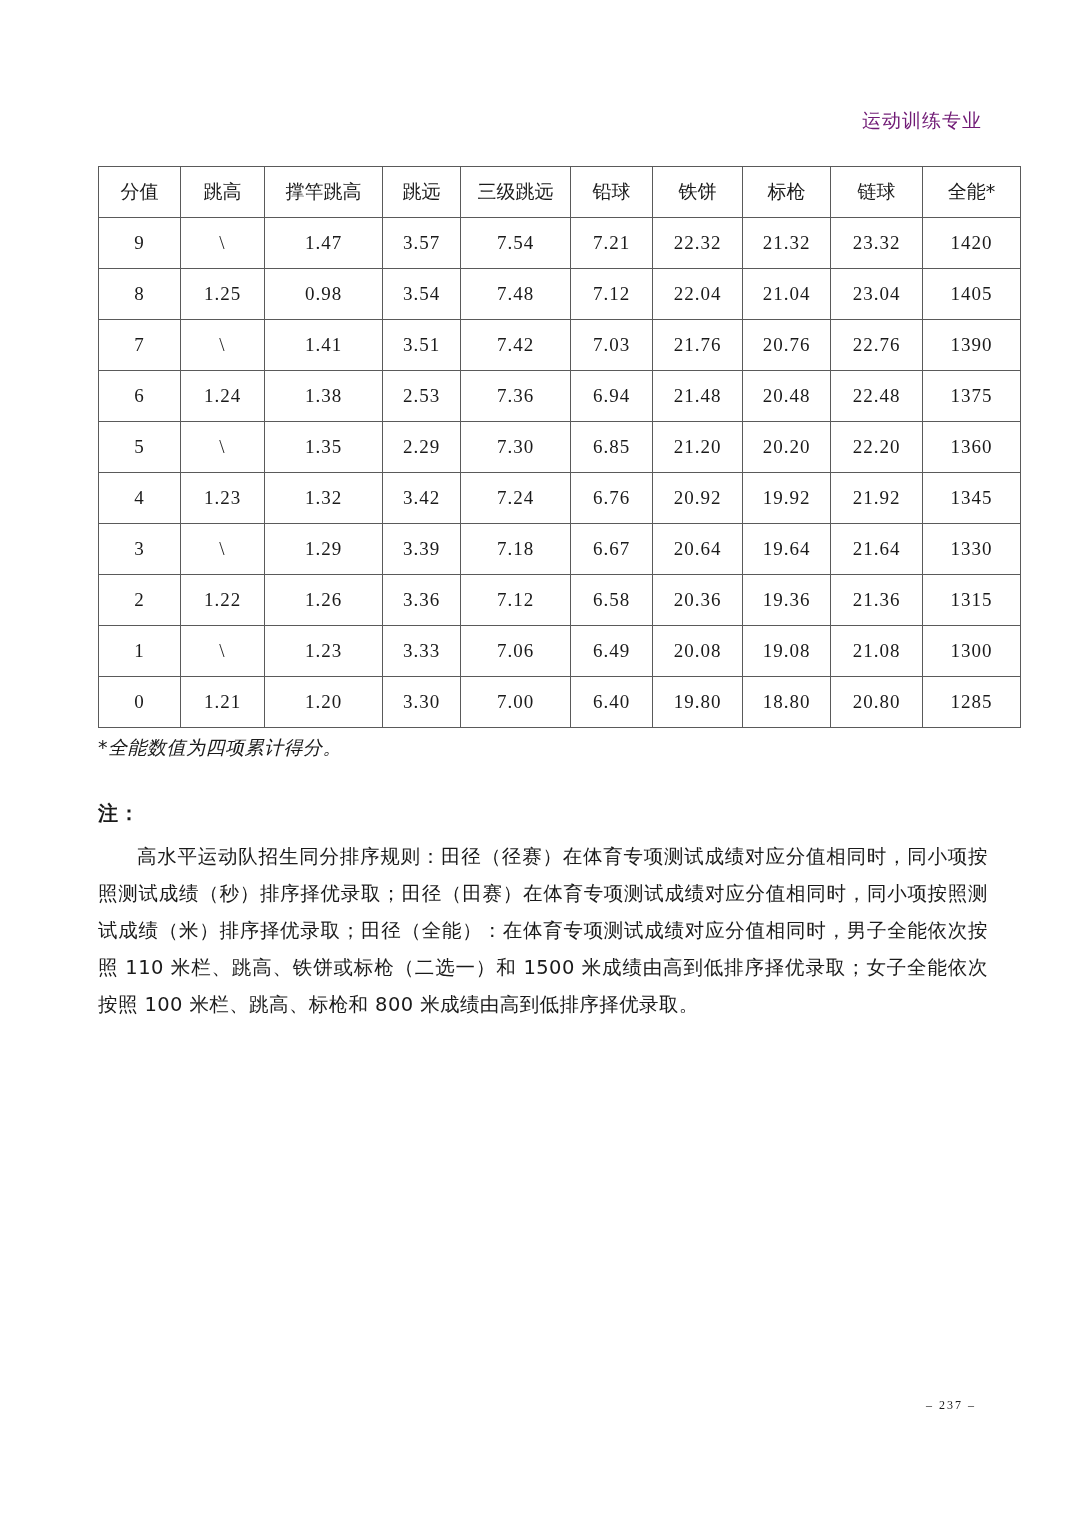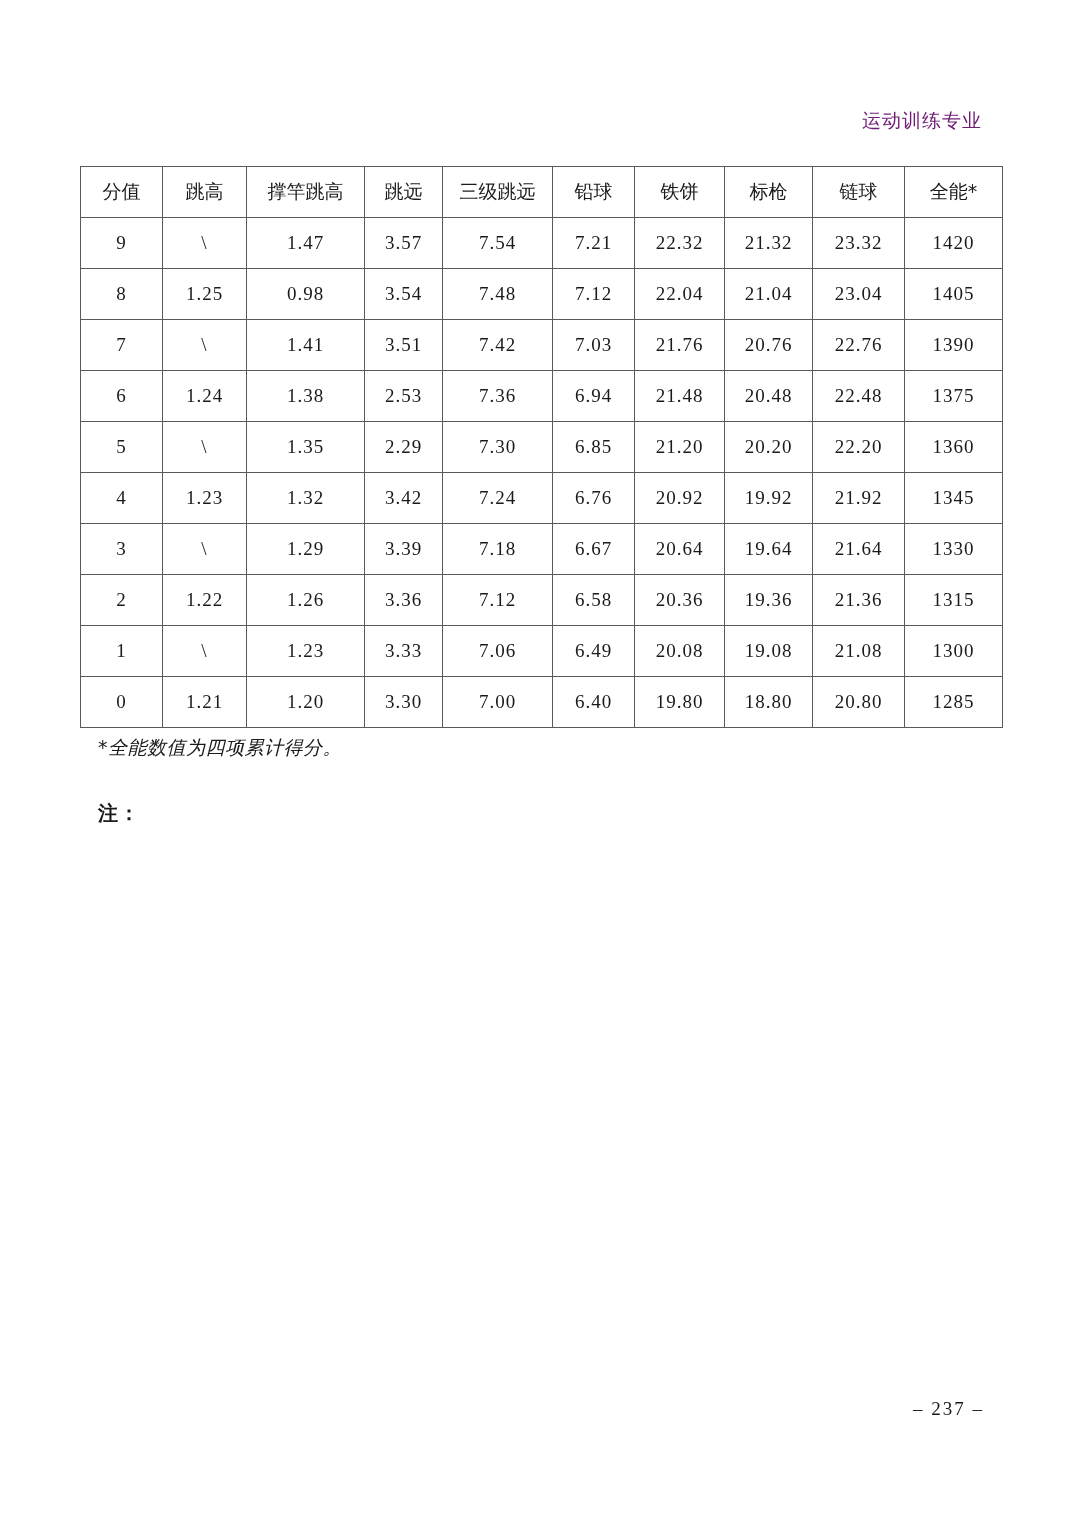--- a/index.html
+++ b/index.html
@@ -26,21 +26,21 @@
     top: 108px;
     right: 98px;
     font-family: "DejaVu Sans", sans-serif;
     font-size: 19px;
     letter-spacing: 1px;
     color: #701a75;
     font-weight: 400;
   }
   table.score-table {
     position: absolute;
-    left: 80px;
+    left: 98px;
     top: 166px;
     width: 884px;
     border-collapse: collapse;
     table-layout: fixed;
     border-radius: 16px;
   }
   table.score-table th,
   table.score-table td {
     border: 1px solid #5a5a5a;
     text-align: center;
@@ -93,24 +93,24 @@
     width: 890px;
     font-family: "DejaVu Sans", sans-serif;
     font-size: 19.5px;
     line-height: 37px;
     text-align: justify;
     text-indent: 2em;
     letter-spacing: 0.4px;
   }
   .page-number {
     position: absolute;
-    right: 96px;
+    right: 104px;
     top: 1398px;
     font-family: "Liberation Serif", serif;
-    font-size: 19px;
+    font-size: 12px;
     letter-spacing: 2px;
   }
 </style>
 </head>
 <body>
 
 <div class="page">
 
   <div class="header-right">运动训练专业</div>
 
@@ -262,16 +262,17 @@
         <td>20.80</td>
         <td>1285</td>
       </tr>
     </tbody>
   </table>
 
   <div class="footnote">*全能数值为四项累计得分。</div>
 
   <div class="note-title">注：</div>
 
+  <div class="note-body">高水平运动队招生同分排序规则：田径（径赛）在体育专项测试成绩对应分值相同时，同小项按照测试成绩（秒）排序择优录取；田径（田赛）在体育专项测试成绩对应分值相同时，同小项按照测试成绩（米）排序择优录取；田径（全能）：在体育专项测试成绩对应分值相同时，男子全能依次按照 110 米栏、跳高、铁饼或标枪（二选一）和 1500 米成绩由高到低排序择优录取；女子全能依次按照 100 米栏、跳高、标枪和 800 米成绩由高到低排序择优录取。</div>
 
   <div class="page-number">– 237 –</div>
 
 </div>
 
 </body></html>

